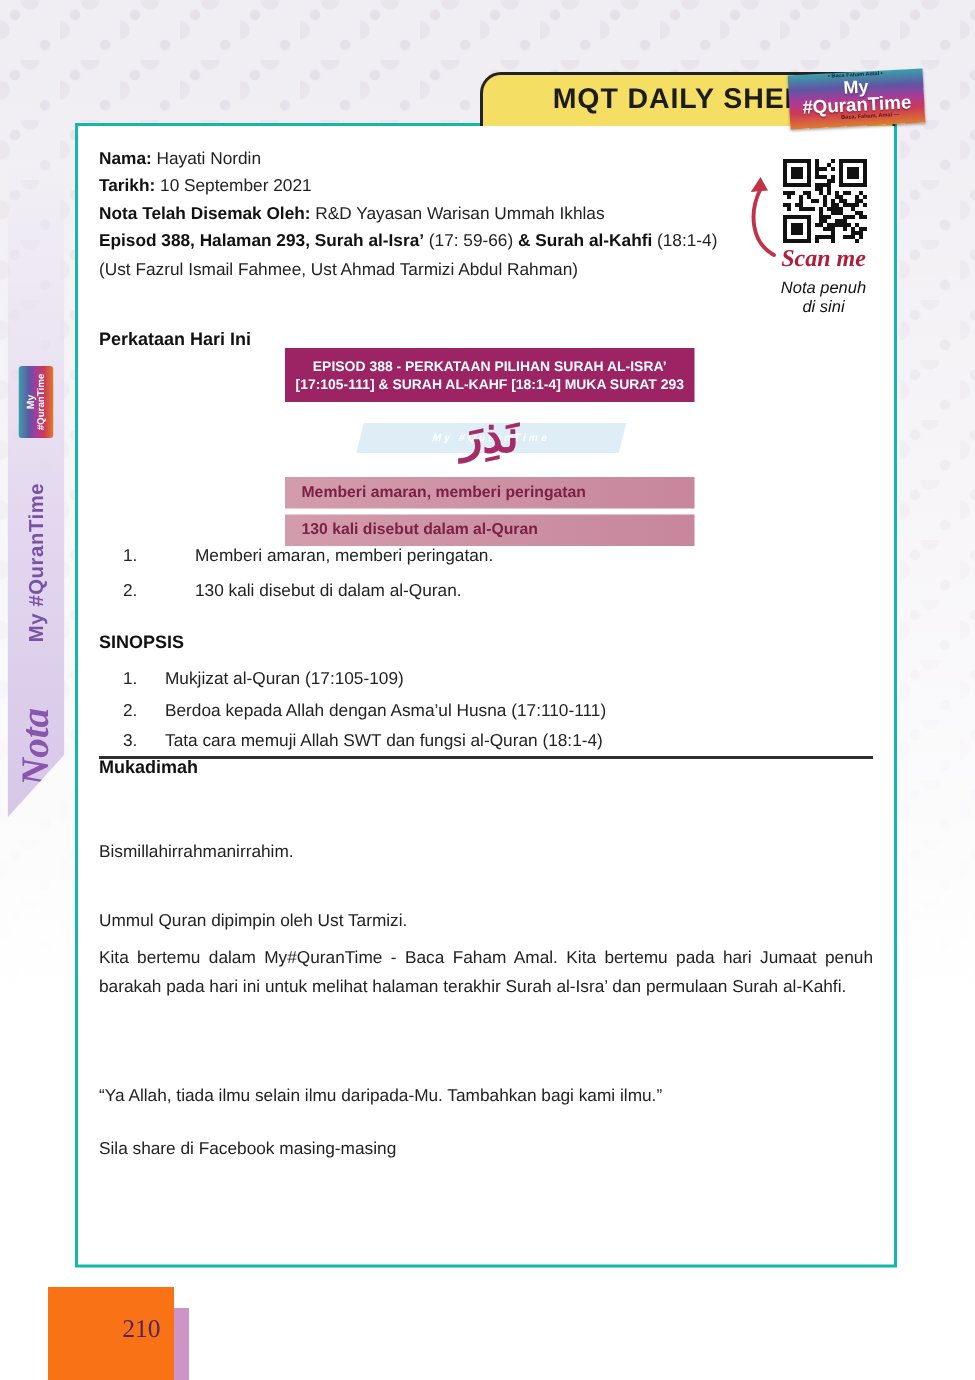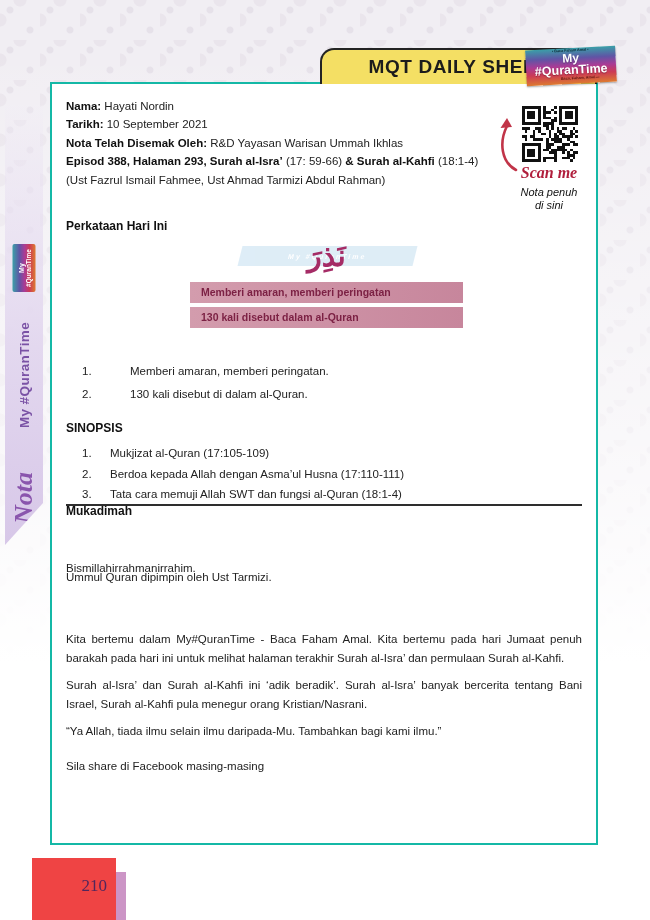--- a/index.html
+++ b/index.html
@@ -38,21 +38,21 @@
     background:linear-gradient(180deg,#3aa0a8 0%,#5f55a5 30%,#a93b96 52%,#cc3b55 74%,#dd7b30 100%);
     display:flex; flex-direction:column; align-items:center; justify-content:center;
     color:#fff; text-align:center;
   }
   .mini-logo .l1 { font-size:7px; font-weight:bold; line-height:7px; }
   .mini-logo .l2 { font-size:6.5px; font-weight:bold; line-height:7px; }
 
   
   .pagenum-box {
     position:absolute; left:32px; top:858px; width:84px; height:62px;
-    background:#ef4444; text-align:right; padding:18px 9px 0 0;
+    background:#f97316; text-align:right; padding:18px 9px 0 0;
     font-family:"Liberation Serif", serif; font-size:17px; color:#52265c;
   }
   .pagenum-strip { position:absolute; left:116px; top:872px; width:10px; height:48px; background:#cc95c6; }
 
   
   .tab {
     position:absolute; left:320px; top:48px; width:277px; height:36px; z-index:3;
     background:#f4df64; border:2px solid #232323; border-bottom:none;
     border-radius:14px 14px 0 0;
     display:flex; align-items:center; justify-content:center;
@@ -125,21 +125,21 @@
   .list-perkataan .num { width:48px; }
   .h-sinopsis { left:14px; top:337px; }
   .list-sinopsis { left:30px; top:359px; line-height:20.5px; }
   .list-sinopsis .num { width:28px; }
 
   .rule { left:14px; top:420px; width:516px; height:2px; background:#2e2e2e; }
 
   .h-mukadimah { left:14px; top:420px; }
   .para { left:14px; width:516px; font-size:11.5px; line-height:18.5px; color:#222; }
   .p0 { top:475px; }
-  .p1 { top:484px; }
+  .p1 { top:521px; }
   .p2 { top:546px; text-align:justify; }
   .p3 { top:592px; text-align:justify; }
   .p4 { top:638px; }
   .p5 { top:673px; }
 </style>
 </head>
 <body>
 
 <div class="canvas">
   <div class="bg-pattern"></div>
@@ -324,20 +324,24 @@
       <div class="scanme">Scan me</div>
       <div class="qr-caption">
         <div>Nota penuh</div>
         <div>di sini</div>
       </div>
     </div>
 
     <div class="abs section-heading h-perkataan">Perkataan Hari Ini</div>
 
     <div class="abs card">
+      <div class="card-title">
+        <div>EPISOD 388 - PERKATAAN PILIHAN SURAH AL-ISRA’</div>
+        <div>[17:105-111] &amp; SURAH AL-KAHF [18:1-4] MUKA SURAT 293</div>
+      </div>
       <div class="card-arabic">
         <div class="wm">My #QuranTime</div>
         <div class="word">نَذِرَ</div>
       </div>
       <div class="card-row">Memberi amaran, memberi peringatan</div>
       <div class="card-row">130 kali disebut dalam al-Quran</div>
     </div>
 
     <div class="abs nlist list-perkataan">
       <div class="row">
@@ -366,17 +370,16 @@
         <span>Tata cara memuji Allah SWT dan fungsi al-Quran (18:1-4)</span>
       </div>
     </div>
 
     <div class="abs rule"></div>
 
     <div class="abs section-heading h-mukadimah">Mukadimah</div>
     <div class="abs para p0">Bismillahirrahmanirrahim.</div>
     <div class="abs para p1">Ummul Quran dipimpin oleh Ust Tarmizi.</div>
     <div class="abs para p2">Kita bertemu dalam My#QuranTime - Baca Faham Amal. Kita bertemu pada hari Jumaat penuh barakah pada hari ini untuk melihat halaman terakhir Surah al-Isra’ dan permulaan Surah al-Kahfi.</div>
-    <div class="abs para p3">Surah al-Isra’ dan Surah al-Kahfi ini ‘adik beradik’. Surah al-Isra’ banyak bercerita tentang Bani Israel, Surah al-Kahfi pula menegur orang Kristian/Nasrani.</div>
     <div class="abs para p4">“Ya Allah, tiada ilmu selain ilmu daripada-Mu. Tambahkan bagi kami ilmu.”</div>
     <div class="abs para p5">Sila share di Facebook masing-masing</div>
   </div>
 </div>
 
 </body></html>

